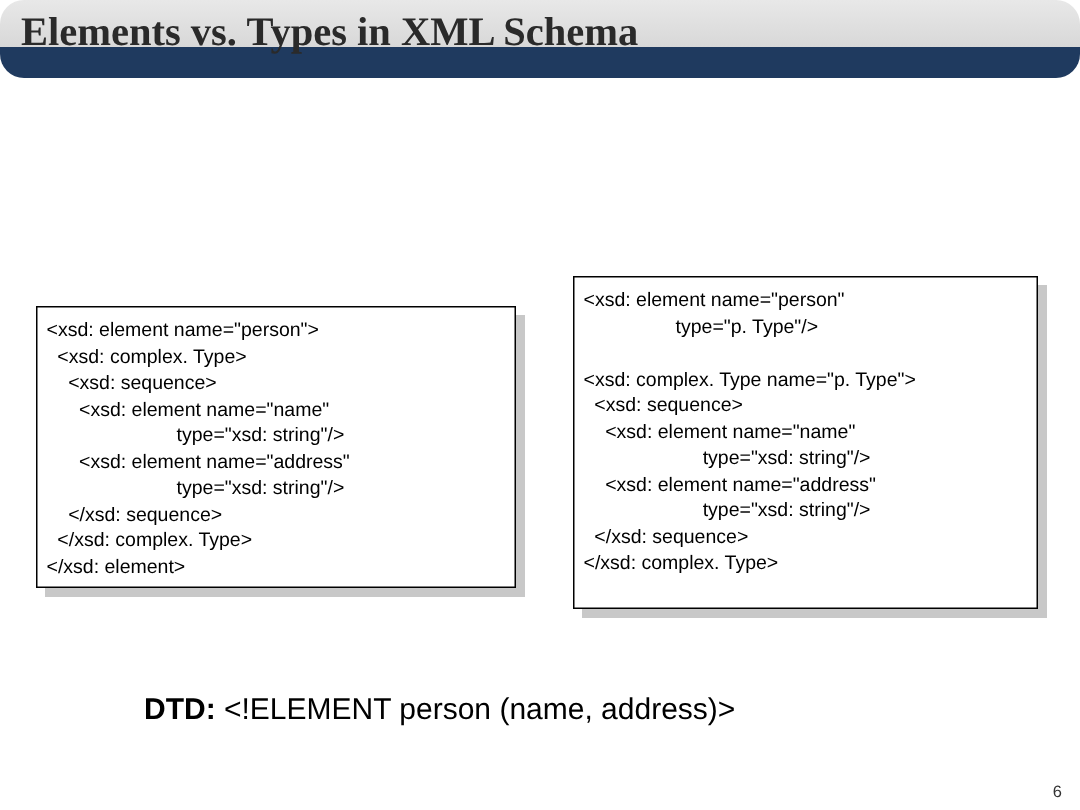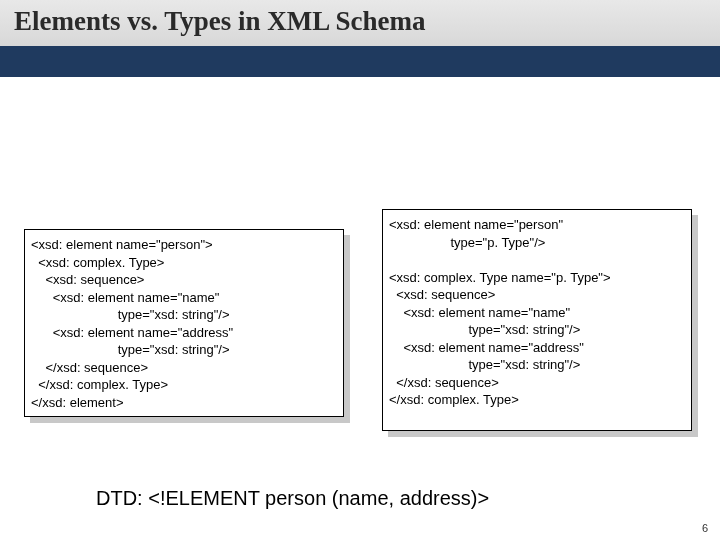--- a/index.html
+++ b/index.html
@@ -6,23 +6,24 @@
   body {
     width: 720px;
     height: 540px;
     background: #ffffff;
     font-family: Verdana, Geneva, sans-serif;
     position: relative;
     overflow: hidden;
   }
   .title-bar {
     width: 100%;
-    height: 77px;
+    height: 52px;
     background: linear-gradient(to bottom, #e8e8e8 0%, #d8d8d8 60%, #1f3a5f 60%, #1f3a5f 100%);
     position: relative;
+    border-radius: 16px;
   }
   .title {
     position: absolute;
     top: 6px;
     left: 14px;
     font-family: Georgia, 'Times New Roman', serif;
     font-weight: bold;
     font-size: 27px;
     color: #2a2a2a;
   }
@@ -49,21 +50,21 @@
   }
   .dtd-line {
     position: absolute;
     left: 96px;
     top: 410px;
     font-family: Verdana, Geneva, sans-serif;
     font-size: 20px;
     color: #000;
   }
   .dtd-line .lbl {
-    font-weight: normal;
+    font-weight: bold;
   }
   .slidenum {
     position: absolute;
     right: 12px;
     bottom: 6px;
     font-size: 11px;
     color: #333;
     font-family: Verdana, Geneva, sans-serif;
   }
 </style>

